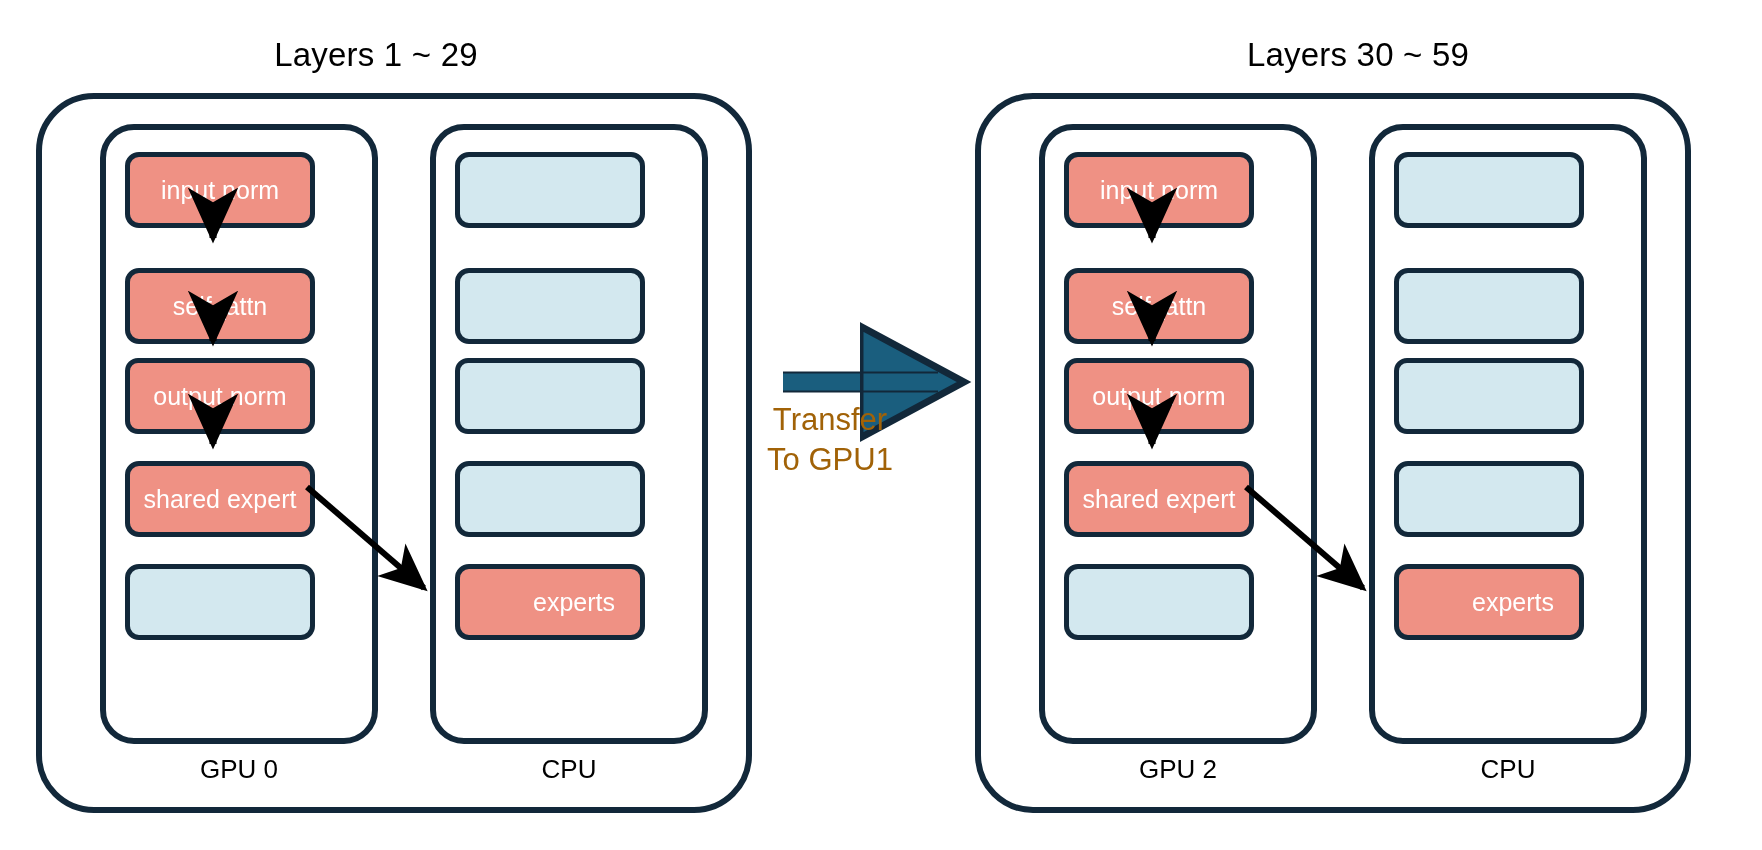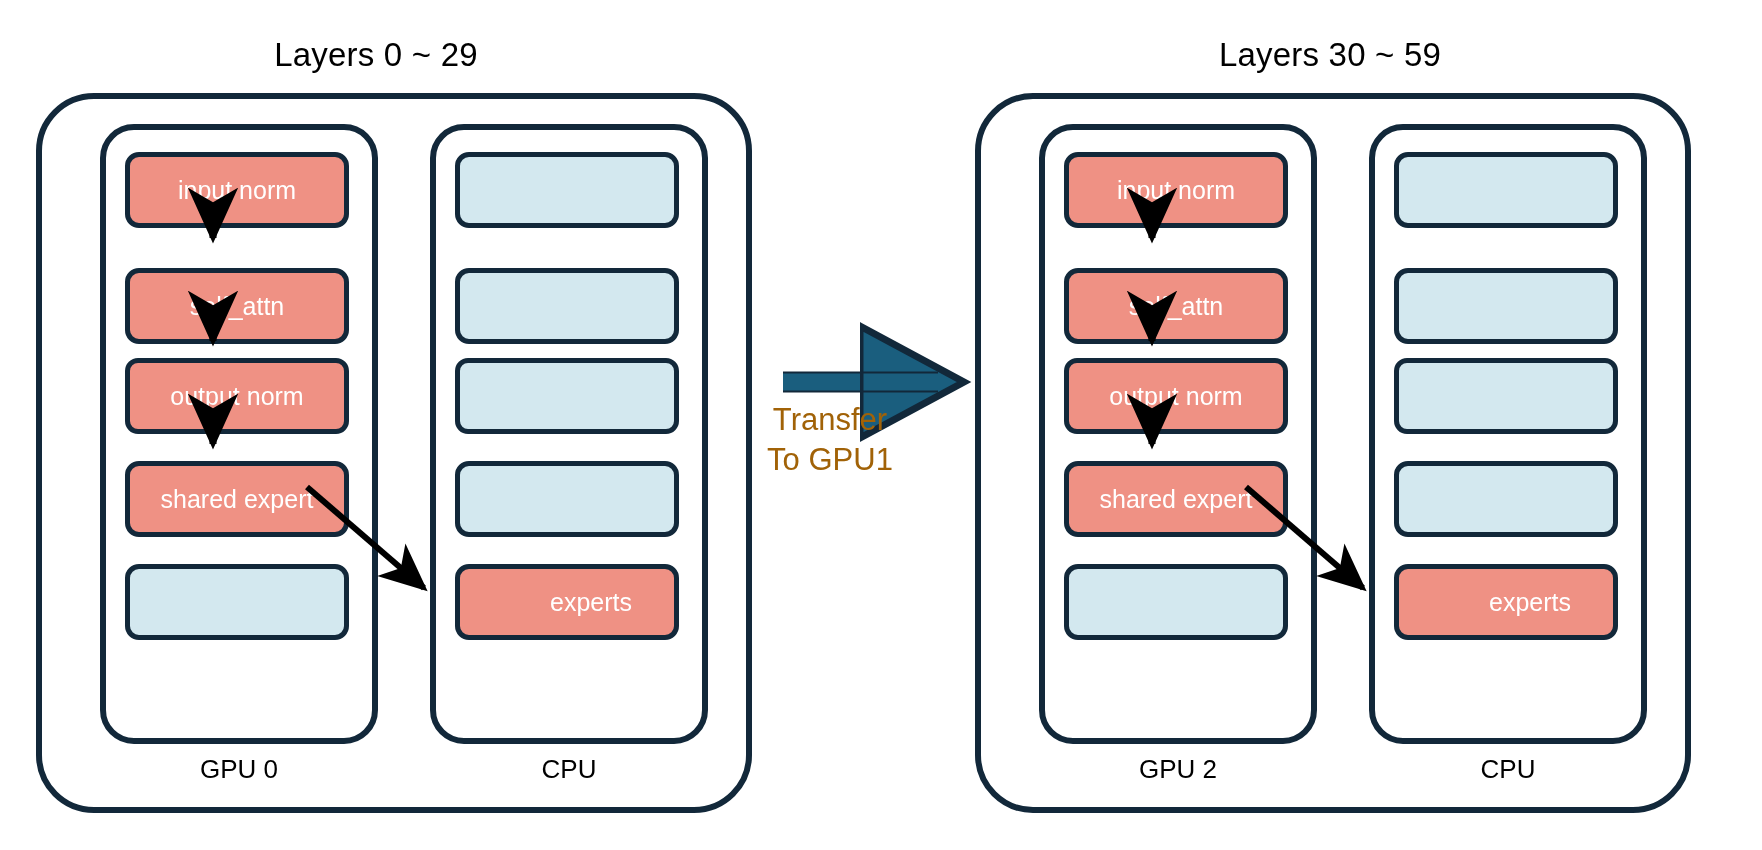--- a/index.html
+++ b/index.html
@@ -24,21 +24,21 @@
   
   .panel-title {
     position: absolute;
     font-size: 33px;
     color: #000000;
     white-space: nowrap;
     text-align: center;
     letter-spacing: 0.2px;
   }
   #title-left  { left: 66px;  top: 36px; width: 620px; }
-  #title-right { left: 1020px; top: 36px; width: 620px; text-align: center; }
+  #title-right { left: 1048px; top: 36px; width: 620px; text-align: center; }
 
   
   .device-panel {
     position: absolute;
     box-sizing: border-box;
     border: 6px solid #12283A;
     border-radius: 58px;
     background: #ffffff;
   }
   #panel-left  { left: 36px;  top: 93px; width: 716px; height: 720px; }
@@ -53,21 +53,21 @@
     background: #ffffff;
   }
   .col-gpu { left: 58px;  top: 25px; width: 278px; height: 620px; }
   .col-cpu { left: 388px; top: 25px; width: 278px; height: 620px; }
 
   
   .slot {
     position: absolute;
     box-sizing: border-box;
     left: 19px;
-    width: 224px;
+    width: 190px;
     height: 76px;
     border: 5px solid #12283A;
     border-radius: 14px;
     display: flex;
     align-items: center;
     justify-content: center;
     font-size: 25px;
     color: #ffffff;
     white-space: nowrap;
   }
@@ -112,21 +112,21 @@
     color: #a16207;
     white-space: nowrap;
   }
   #transfer-label span { display: block; }
 </style>
 </head>
 <body>
 
 <div id="canvas">
 
-  <div id="title-left" class="panel-title">Layers 0 ~ 29</div>
+  <div id="title-left" class="panel-title">Layers 1 ~ 29</div>
 
   <div id="title-right" class="panel-title">Layers 30 ~ 59</div>
 
   <div id="panel-left" class="device-panel">
 
     <div class="column col-gpu">
       <div class="slot red s0">input norm</div>
       <div class="slot red s1">self_attn</div>
       <div class="slot red s2">output norm</div>
       <div class="slot red s3">shared expert</div>

